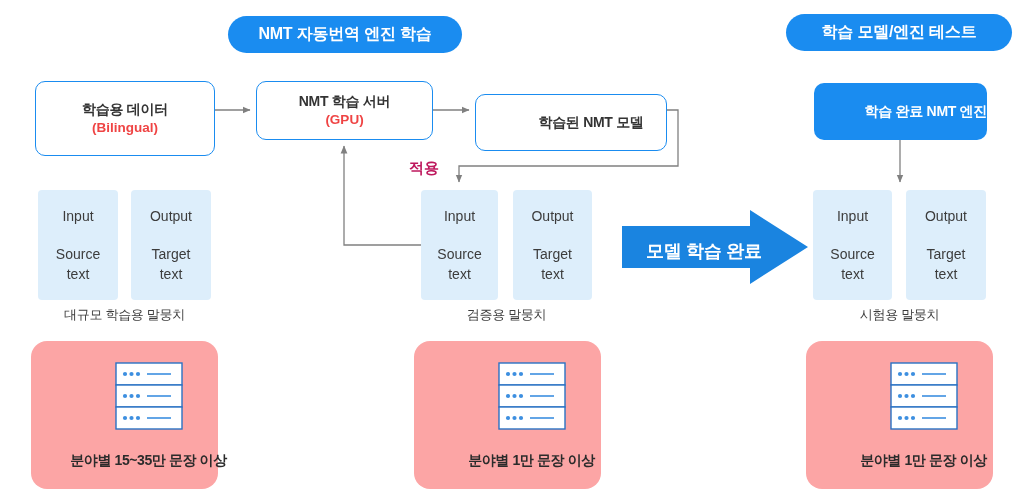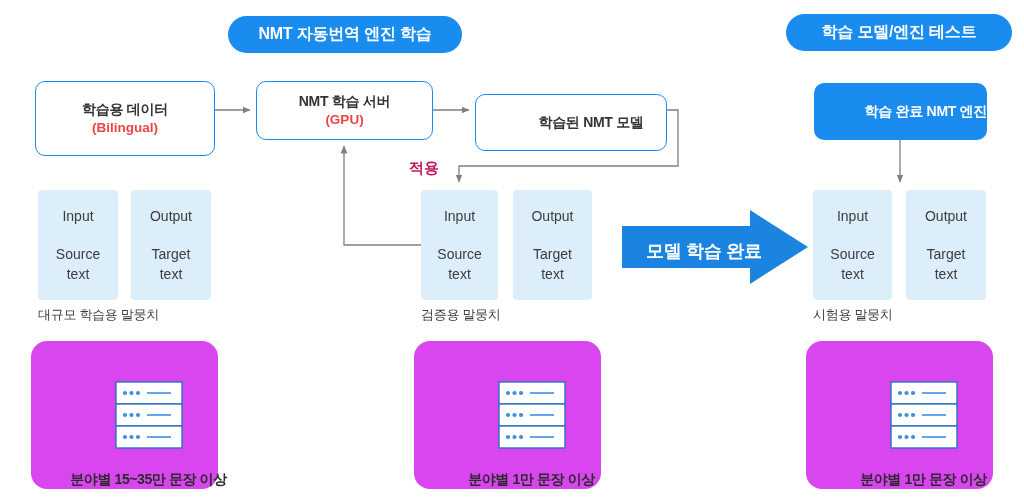--- a/index.html
+++ b/index.html
@@ -52,31 +52,31 @@
     display:flex;flex-direction:column;
     align-items:center;justify-content:center;
     text-align:center;
     font-size:14px;color:#3c3c3c;font-weight:400;
     line-height:1.45;
   }
   .io .head{margin-bottom:18px;}
   .io .body{}
 
   .caption{
-    font-size:13px;color:#3c3c3c;text-align:left;white-space:nowrap;
+    font-size:13px;color:#3c3c3c;text-align:center;white-space:nowrap;
     letter-spacing:-0.3px;
   }
 
   
   .card{
-    background:#d946ef;
+    background:#fca5a5;
     border-radius:16px;
     display:flex;flex-direction:column;
     align-items:center;
-    justify-content:flex-end;
+    justify-content:flex-start;
     padding-left:48px;
   }
   .card .cardlabel{
     font-size:14px;font-weight:700;color:#2b2b2b;
     white-space:nowrap;letter-spacing:-0.4px;
   }
 
   
   .server{display:block;}
 

